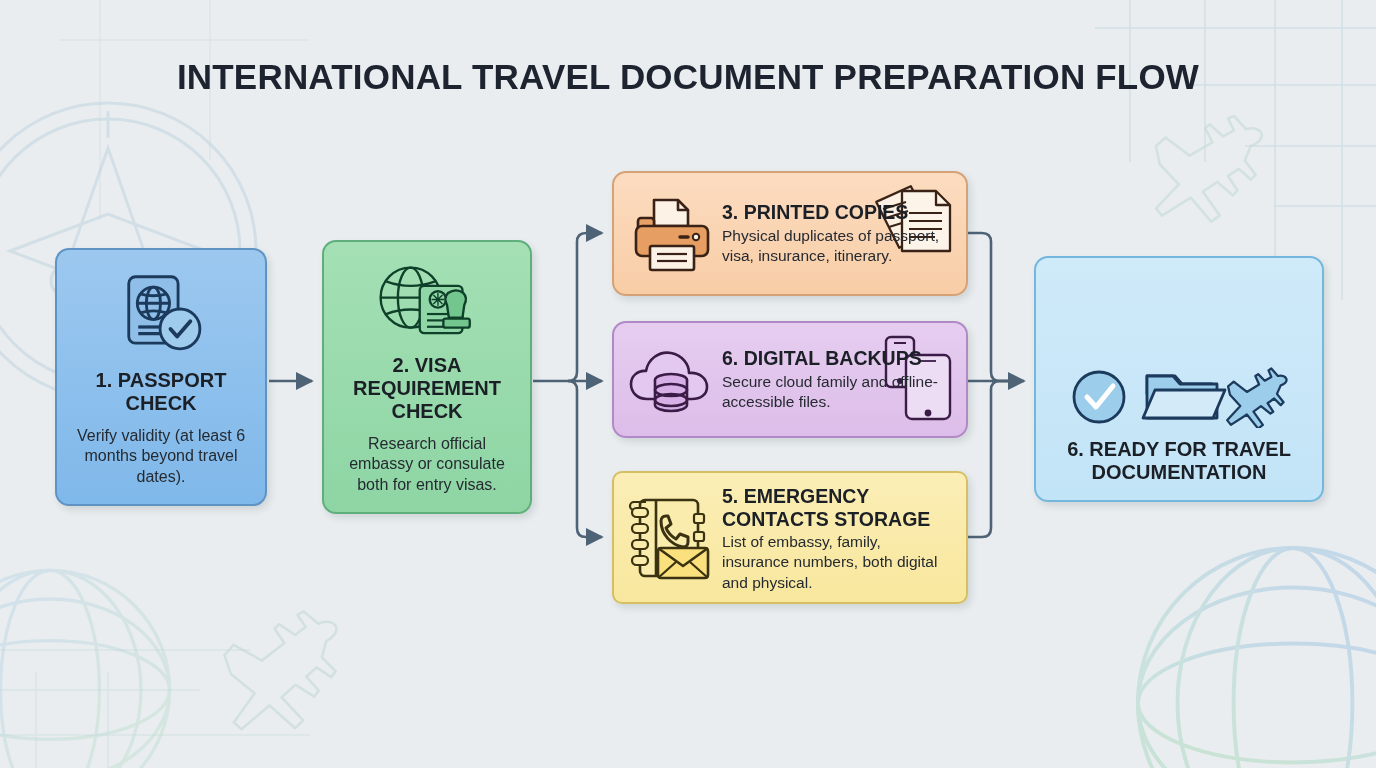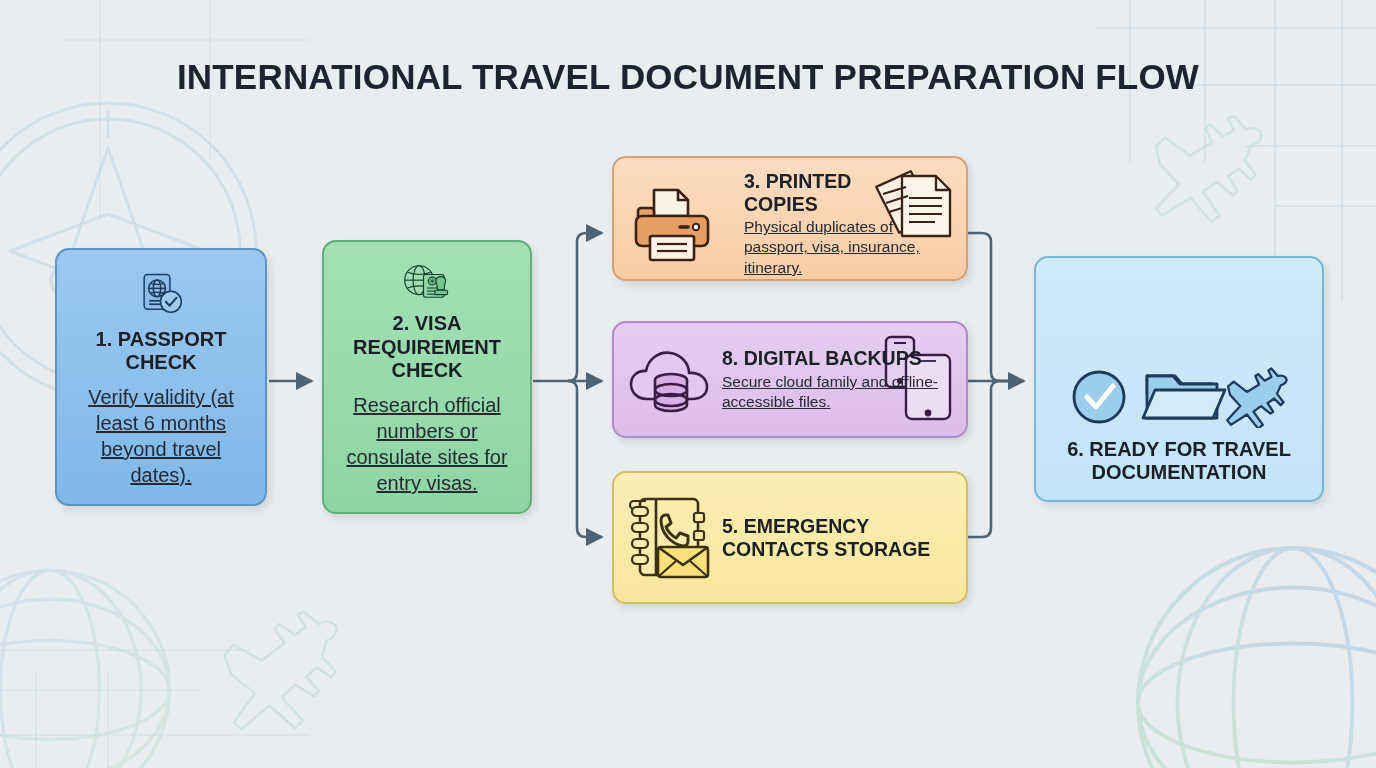--- a/index.html
+++ b/index.html
@@ -62,45 +62,44 @@
     padding: 12px 14px 12px 8px;
   }
   .node-title {
     font-weight: bold;
     color: #1b1f26;
     line-height: 1.16;
   }
   .node-desc {
     color: #252a31;
     line-height: 1.3;
-    text-decoration: underline;
   }
   .tall .node-title { font-size: 20px; margin-top: 10px; }
-  .tall .node-desc  { font-size: 20px; margin-top: 10px; }
+  .tall .node-desc  { font-size: 16px; margin-top: 10px; }
   .wide .node-title { font-size: 19.5px; }
   .wide .node-desc  { font-size: 15.5px; margin-top: 2px; }
   .wide .wide-text  { position: relative; z-index: 2; }
   .wide .icon-left  { display: flex; align-items: center; justify-content: center; }
   .icon-right {
     position: absolute;
     top: 12px; right: 12px;
     z-index: 1;
   }
 
   
   #node-1 { left: 55px;  top: 248px; width: 212px; height: 258px;
             background: linear-gradient(180deg,#9cc8ef 0%,#7fb8ea 100%); border-color: #5f93c4; }
   #node-2 { left: 322px; top: 240px; width: 210px; height: 274px;
             background: linear-gradient(180deg,#a4e0b4 0%,#8ed5a4 100%); border-color: #5fae7c; text-align: center; }
-  #node-3 { left: 612px; top: 156px; width: 356px; height: 125px;
-            background: linear-gradient(180deg,#fcdcc0 0%,#f8cda6 100%); border-color: #d5a177; gap: 22px; }
+  #node-3 { left: 612px; top: 171px; width: 356px; height: 125px;
+            background: linear-gradient(180deg,#fcdcc0 0%,#f8cda6 100%); border-color: #d5a177; }
   #node-4 { left: 612px; top: 321px; width: 356px; height: 117px;
             background: linear-gradient(180deg,#e6cdf0 0%,#ddbde9 100%); border-color: #b089c6; }
   #node-5 { left: 612px; top: 471px; width: 356px; height: 133px;
-            background: linear-gradient(180deg,#fbeeb6 0%,#f8e79d 100%); border-color: #d6bf63; }
+            background: linear-gradient(180deg,#fbeeb6 0%,#f8e79d 100%); border-color: #d6bf63; border-radius: 10px; }
   #node-6 { left: 1034px; top: 256px; width: 290px; height: 246px;
             background: linear-gradient(180deg,#cfeaf9 0%,#c2e4f7 100%); border-color: #74b7dd; justify-content: flex-end; }
 
   #node-6 .node-title { font-size: 20px; }
   #node-6 .node-desc  { font-size: 15px; }
 
   
   #connectors { position: absolute; inset: 0; pointer-events: none; }
 </style>
 </head>
@@ -262,21 +261,21 @@
         <circle cx="68" cy="39" r="9"></circle>
         <path d="M61 39 h14 M68 32 v14 M63 34 l10 10 M73 34 l-10 10" stroke-width="1.5"></path>
         <line x1="56" y1="55" x2="88" y2="55" stroke-width="2.4"></line>
         <line x1="56" y1="62" x2="80" y2="62" stroke-width="2.4"></line>
         <line x1="56" y1="69" x2="84" y2="69" stroke-width="2.4"></line>
         <path d="M79 32 q9 -6 17 0 q5 5 1 13 l-2 14 h-15 l-2 -14 q-4 -8 1 -13 Z" fill="#74c68f"></path>
         <rect x="74" y="60" width="29" height="10" rx="2.5" fill="#74c68f"></rect>
       </g>
     </svg>
     <div class="node-title">2. VISA REQUIREMENT CHECK</div>
-    <div class="node-desc">Research official numbers or consulate sites for entry visas.</div>
+    <div class="node-desc">Research official embassy or consulate both for entry visas.</div>
   </div>
 
   <div id="node-3" class="node wide">
     <div class="icon-left">
       <svg width="84" height="76" viewBox="0 0 84 76">
         <g stroke="#3a2316" stroke-width="2.6" stroke-linejoin="round">
           <path d="M24 4 h24 l10 10 v16 H24 Z" fill="#fdf2e6"></path>
           <path d="M48 4 v10 h10" fill="none"></path>
           <rect x="8" y="22" width="16" height="16" rx="3" fill="#e8a267"></rect>
           <rect x="6" y="30" width="72" height="30" rx="6" fill="#e79e62"></rect>
@@ -318,21 +317,21 @@
         <g stroke="#3a1c47" stroke-width="2.6" stroke-linejoin="round" fill="none">
           <path d="M18 52 C8 52 2 45 2 37 C2 29 9 23 17 24 C19 12 30 4 42 6 C53 8 60 17 60 26 C70 25 78 31 78 40 C78 48 71 52 63 52 Z" fill="#e3c8ef"></path>
           <ellipse cx="42" cy="33" rx="16" ry="6" fill="#d6b0e6"></ellipse>
           <path d="M26 33 v25 c0 3.3 7.2 6 16 6 s16-2.7 16-6 V33" fill="#d6b0e6"></path>
           <ellipse cx="42" cy="43" rx="16" ry="6"></ellipse>
           <ellipse cx="42" cy="53" rx="16" ry="6"></ellipse>
         </g>
       </svg>
     </div>
     <div class="wide-text">
-      <div class="node-title">8. DIGITAL BACKUPS</div>
+      <div class="node-title">6. DIGITAL BACKUPS</div>
       <div class="node-desc">Secure cloud family and offline-accessible files.</div>
     </div>
     <svg class="icon-right" width="72" height="88" viewBox="0 0 72 88">
       <g stroke="#3a1c47" stroke-width="2.4" stroke-linejoin="round">
         <rect x="4" y="2" width="28" height="50" rx="5" fill="#e6cef1"></rect>
         <line x1="12" y1="8" x2="24" y2="8" stroke-width="2"></line>
         <circle cx="18" cy="46" r="1.8" fill="#3a1c47"></circle>
         <rect x="24" y="20" width="44" height="64" rx="6" fill="#ecdcf4"></rect>
         <line x1="38" y1="26" x2="54" y2="26" stroke-width="1.8"></line>
         <circle cx="46" cy="78" r="2.2" fill="#3a1c47"></circle>
@@ -360,20 +359,21 @@
           </g>
           <path d="M38 20 c-3 0 -5 2 -5 5 c0 13 10 24 22 26 c3 0 5 -2 5 -5 l0 -5 l-8 -3 l-4 5 c-5 -3 -8 -6 -10 -11 l5 -4 l-3 -8 Z" fill="none" stroke-width="3"></path>
           <rect x="30" y="52" width="50" height="30" rx="3" fill="#fbe17e"></rect>
           <path d="M30 52 L55 70 L80 52" fill="none"></path>
           <path d="M30 82 L48 66 M80 82 L62 66" fill="none" stroke-width="2.2"></path>
         </g>
       </svg>
     </div>
     <div class="wide-text">
       <div class="node-title">5. EMERGENCY CONTACTS STORAGE</div>
+      <div class="node-desc">List of embassy, family, insurance numbers, both digital and physical.</div>
     </div>
   </div>
 
   <div id="node-6" class="node tall">
     <svg width="220" height="62" viewBox="0 0 220 62">
       <g stroke="#1b3a5c" stroke-width="2.8" stroke-linejoin="round">
         <g>
           <circle cx="30" cy="31" r="25" fill="#9ccdeb"></circle>
           <path d="M18 31 L27 41 L44 20" fill="none" stroke="#fff" stroke-width="5" stroke-linecap="round"></path>
         </g>

